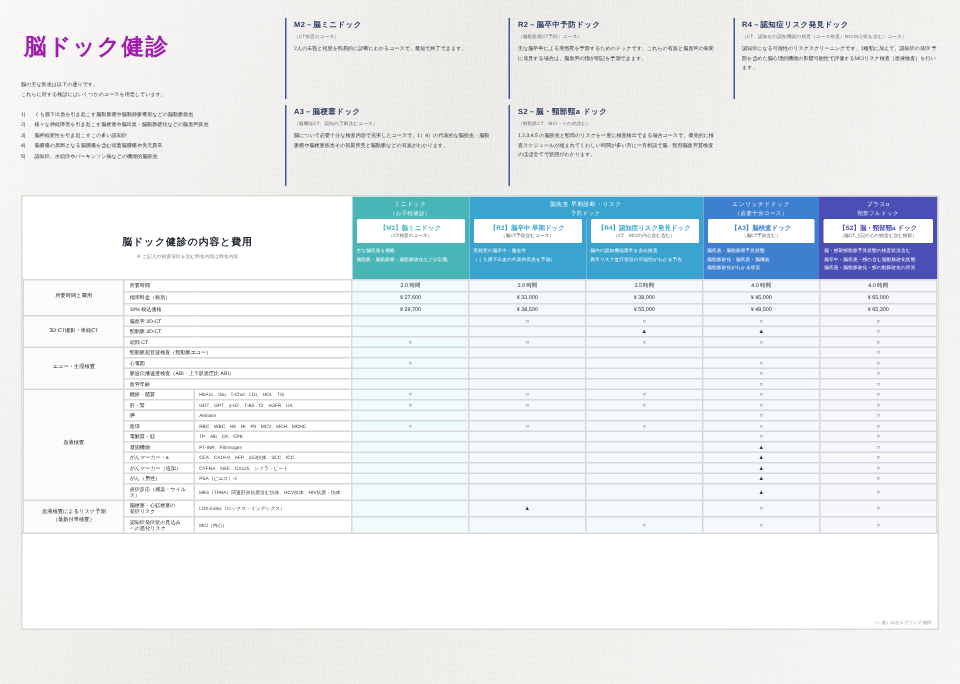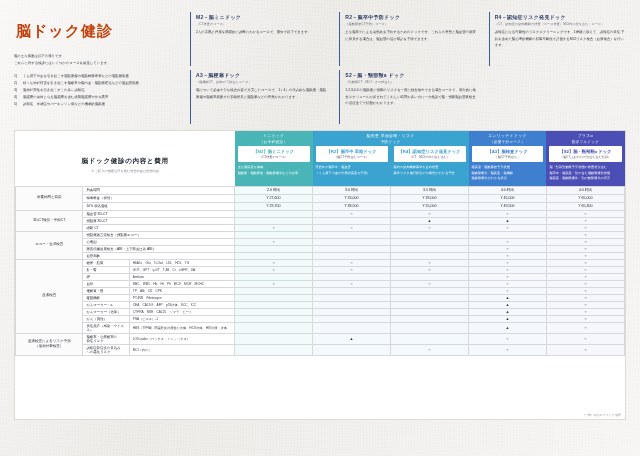--- a/index.html
+++ b/index.html
@@ -16,21 +16,21 @@
       repeating-linear-gradient(92deg, rgba(0,0,0,0.012) 0px, rgba(0,0,0,0.012) 1px, rgba(255,255,255,0) 1px, rgba(255,255,255,0) 3px),
       repeating-linear-gradient(3deg, rgba(0,0,0,0.010) 0px, rgba(0,0,0,0.010) 1px, rgba(255,255,255,0) 1px, rgba(255,255,255,0) 4px);
   }
 
   
   .top { display: flex; padding: 12px 10px 6px 14px; height: 130px; }
   .intro { width: 176px; padding-right: 8px; }
   .page-title {
     font-family: "Liberation Serif", "DejaVu Serif", serif;
     font-size: 15px; font-weight: 700; letter-spacing: 1px;
-    color: #c2410c; margin: 10px 0 12px 2px;
+    color: #a21caf; margin: 10px 0 12px 2px;
   }
   .intro p { font-size: 3.4px; line-height: 1.9; color: #2e333b; margin-bottom: 1px; }
   .intro ol { list-style: none; margin-top: 6px; }
   .intro ol li {
     font-size: 3.4px; line-height: 2.05; color: #2e333b;
     padding-left: 9px; position: relative;
   }
   .intro ol li .num { position: absolute; left: 0; top: 0; }
 
   .courses { flex: 1; display: grid; grid-template-columns: 1fr 1fr 1fr; grid-template-rows: 1fr 1fr; column-gap: 8px; row-gap: 4px; }

